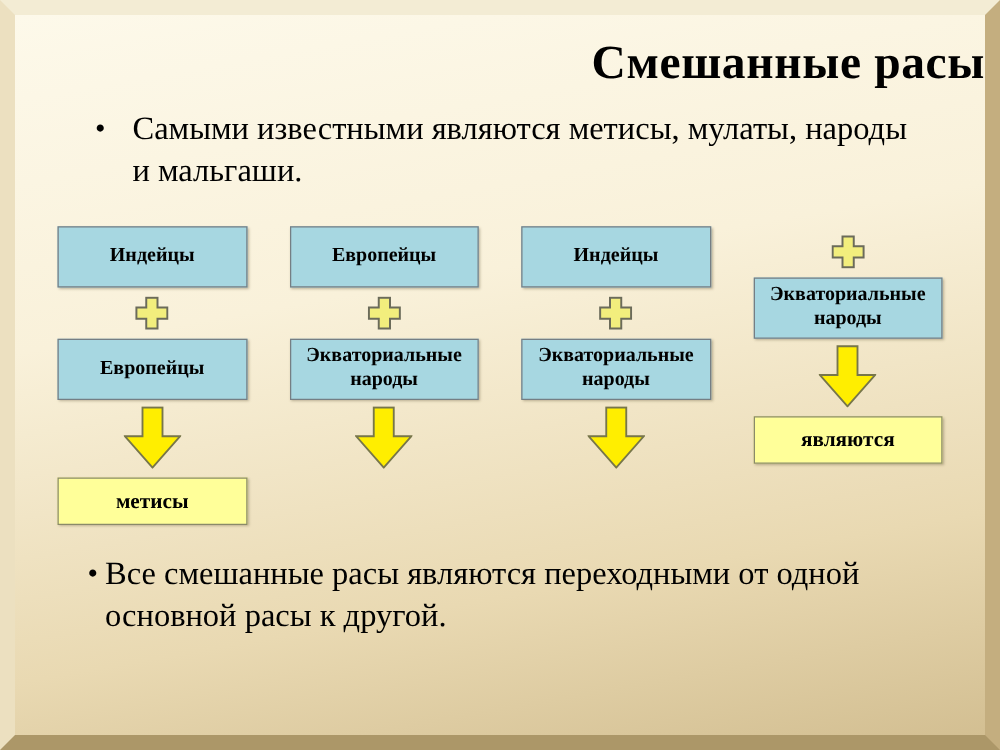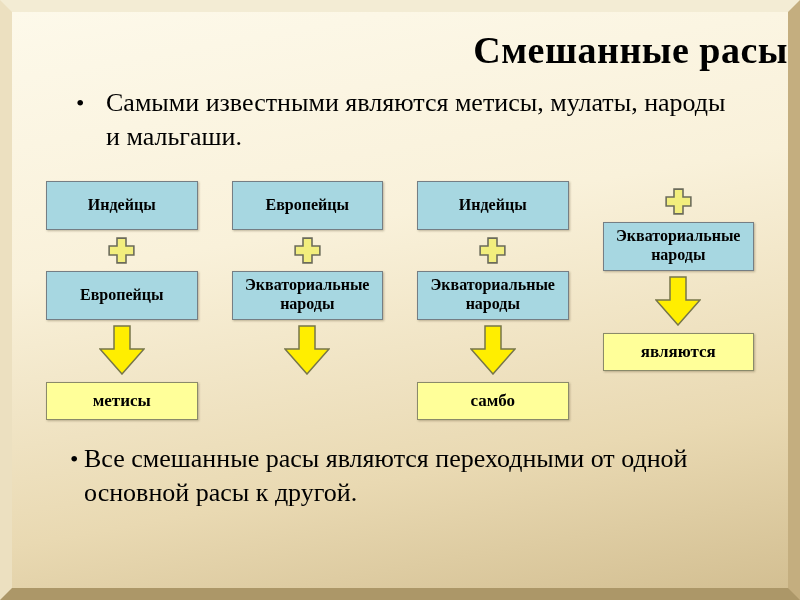--- a/index.html
+++ b/index.html
@@ -119,23 +119,20 @@
             </svg>
         </div>
         <div class="box parent">
           <span>Экваториальные народы</span>
         </div>
         <div class="arrow-gap">
           <svg width="46" height="50" viewBox="0 0 46 50">
               <polygon points="15,1 31,1 31,24 45,24 23,49 1,24 15,24" fill="#ffee00" stroke="#77764a" stroke-width="1.5"></polygon>
             </svg>
         </div>
-        <div class="box result">
-          <span>самбо</span>
-        </div>
       </div>
 
       <div class="column">
         <div class="icon-gap">
           <svg width="27" height="27" viewBox="0 0 24 24">
               <path d="M8 1 h8 v7 h7 v8 h-7 v7 h-8 v-7 h-7 v-8 h7 z" fill="#f2ee7d" stroke="#6b6b5a" stroke-width="1.4"></path>
             </svg>
         </div>
         <div class="box parent">
           <span>Экваториальные народы</span>

